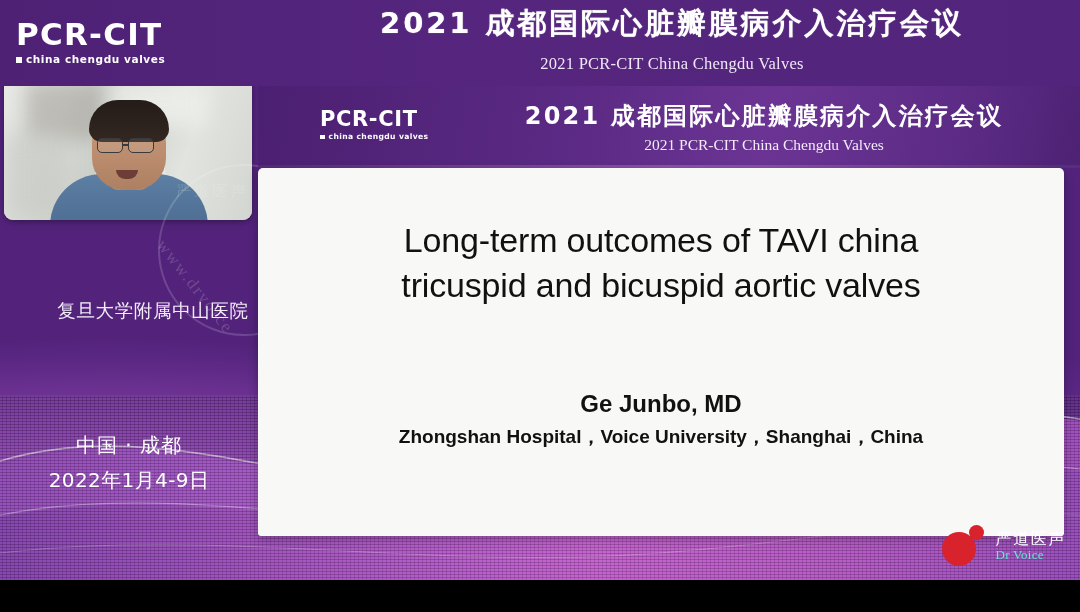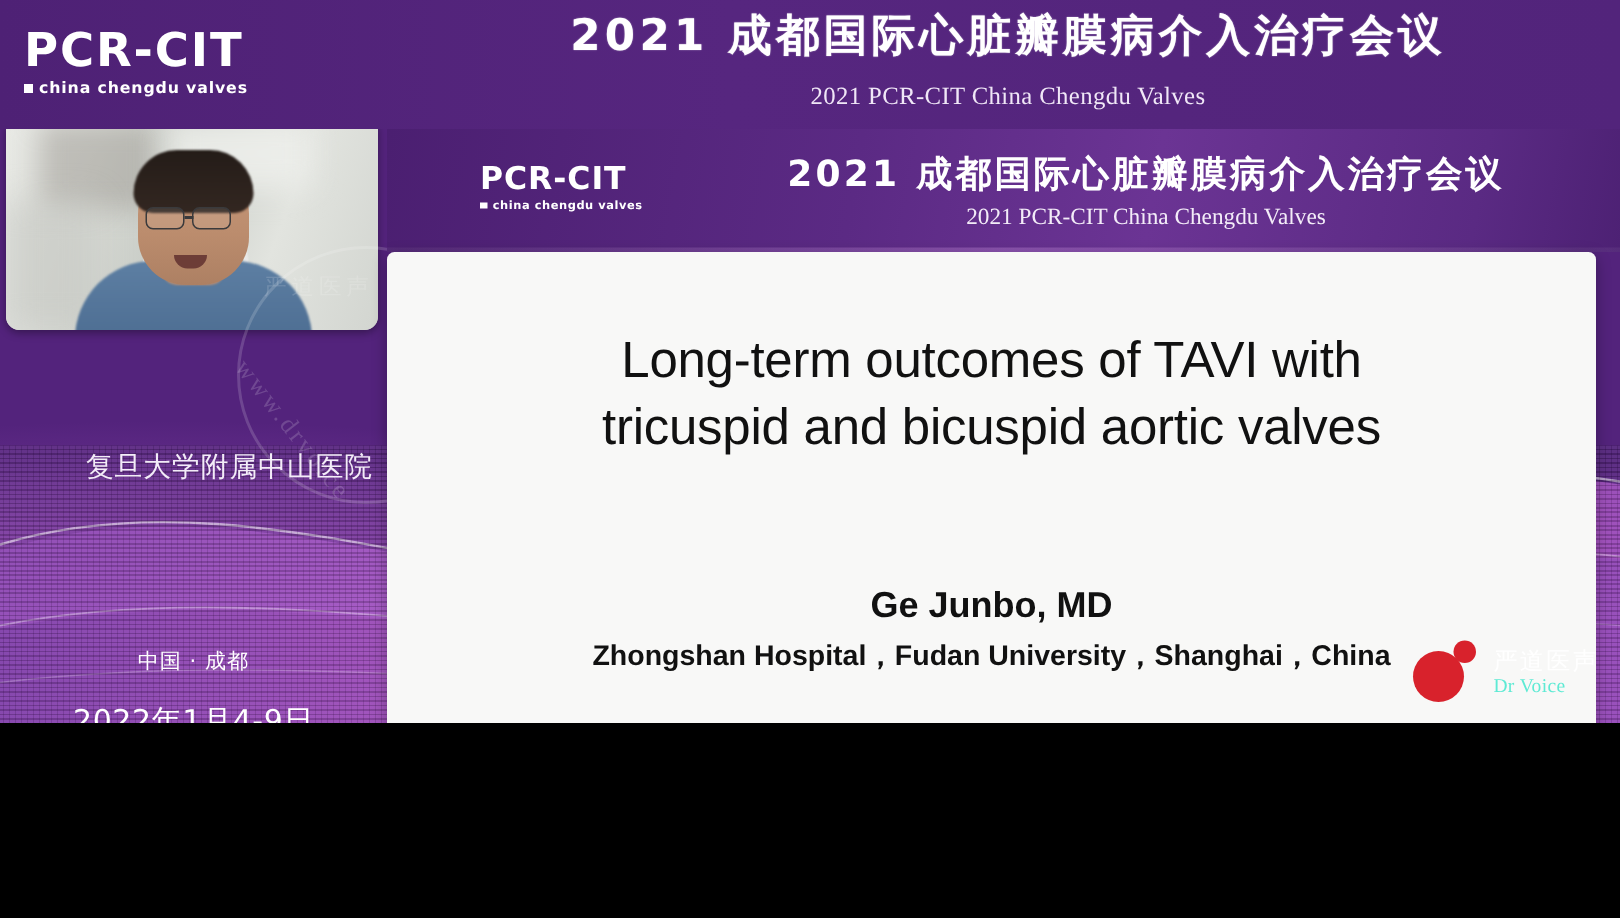--- a/index.html
+++ b/index.html
@@ -1,20 +1,20 @@
 <!DOCTYPE html>
 <html><head>
 <meta charset="utf-8">
 <style>
   * { margin:0; padding:0; box-sizing:border-box; }
   html,body { width:1080px; height:612px; overflow:hidden; background:#000; }
   body { font-family:"Liberation Sans", sans-serif; }
 
   #stage {
-    position:relative; width:1080px; height:482px; overflow:hidden;
+    position:relative; width:1080px; height:580px; overflow:hidden;
     background:#51237a;
   }
 
   
   .bg-base {
     position:absolute; inset:0;
     background:
       radial-gradient(120% 90% at 10% 105%, #b45fd0 0%, rgba(180,95,208,0) 52%),
       radial-gradient(140% 80% at 72% 112%, #d05bbf 0%, rgba(208,91,191,0) 55%),
       linear-gradient(180deg,#53237c 0%, #53237c 62%, #6b2e92 82%, #7c3a9e 100%);
@@ -139,21 +139,21 @@
     font-family:"DejaVu Sans", sans-serif;
   }
   .speaker-org {
     position:absolute; left:0; top:212px; width:258px; text-align:center;
     color:#f3ecf8; font-size:18.5px; letter-spacing:.035em;
     font-family:"DejaVu Sans", sans-serif;
     padding-left:48px;
   }
   .loc-city {
     position:absolute; left:0; top:346px; width:258px; text-align:center;
-    color:#ffffff; font-size:14px; letter-spacing:.05em;
+    color:#ffffff; font-size:20px; letter-spacing:.05em;
     font-family:"DejaVu Sans", sans-serif;
   }
   .loc-date {
     position:absolute; left:0; top:381px; width:258px; text-align:center;
     color:#ffffff; font-size:20px; letter-spacing:.02em;
     font-family:"DejaVu Sans", sans-serif;
   }
 
   
   .slide-panel { position:absolute; left:258px; top:86px; width:822px; height:450px; z-index:5; }
@@ -291,26 +291,26 @@
       <div class="brand-logo" id="slide-logo">
         <div class="pcr">PCR-CIT</div>
         <div class="sub"><span class="sq"></span><span>china chengdu valves</span></div>
       </div>
       <div class="slide-banner-cn">2021 成都国际心脏瓣膜病介入治疗会议</div>
       <div class="slide-banner-en">2021 PCR-CIT China Chengdu Valves</div>
     </div>
 
     <div class="slide-card">
       <div class="slide-title">
-        <div>Long-term outcomes of TAVI with</div>
+        <div>Long-term outcomes of TAVI china</div>
         <div>tricuspid and bicuspid aortic valves</div>
       </div>
       <div class="slide-author">Ge Junbo, MD</div>
       <div class="slide-affiliation"></div>
-      <div class="slide-affil">Zhongshan Hospital，Fudan University，Shanghai，China</div>
+      <div class="slide-affil">Zhongshan Hospital，Voice University，Shanghai，China</div>
     </div>
   </div>
 
   <div class="drvoice">
     <div class="dv-marks">
       <div class="dv-big"></div>
       <div class="dv-small"></div>
     </div>
     <div class="dv-text">
       <div class="dv-cn">严道医声</div>

